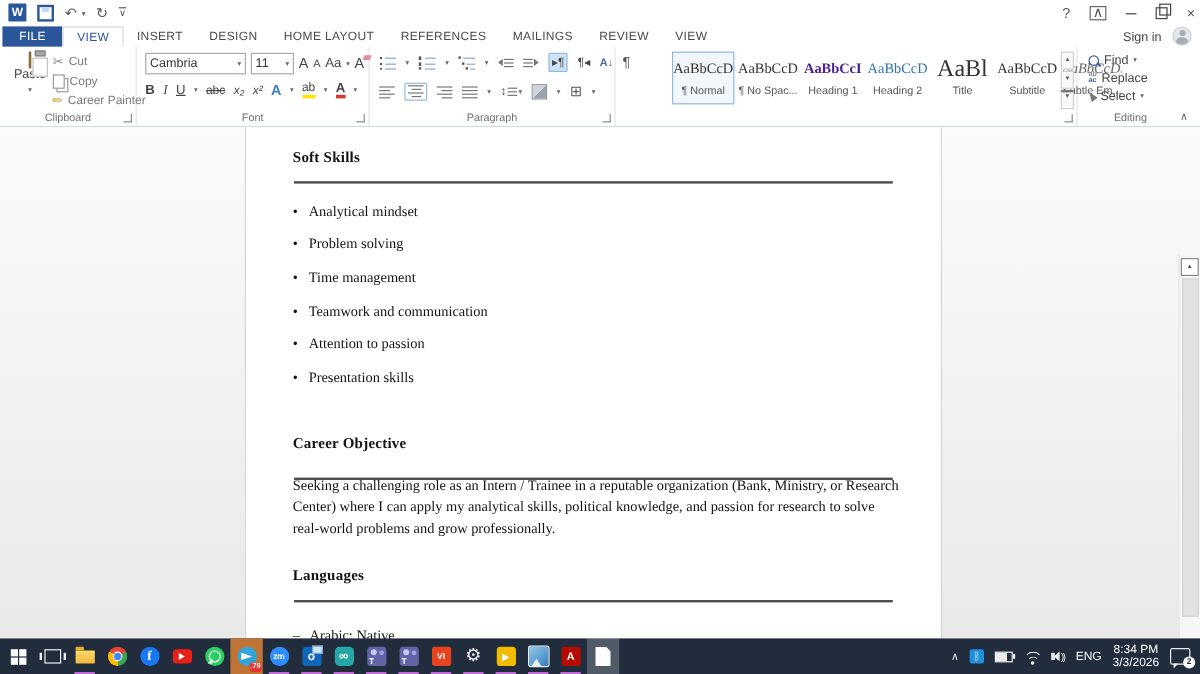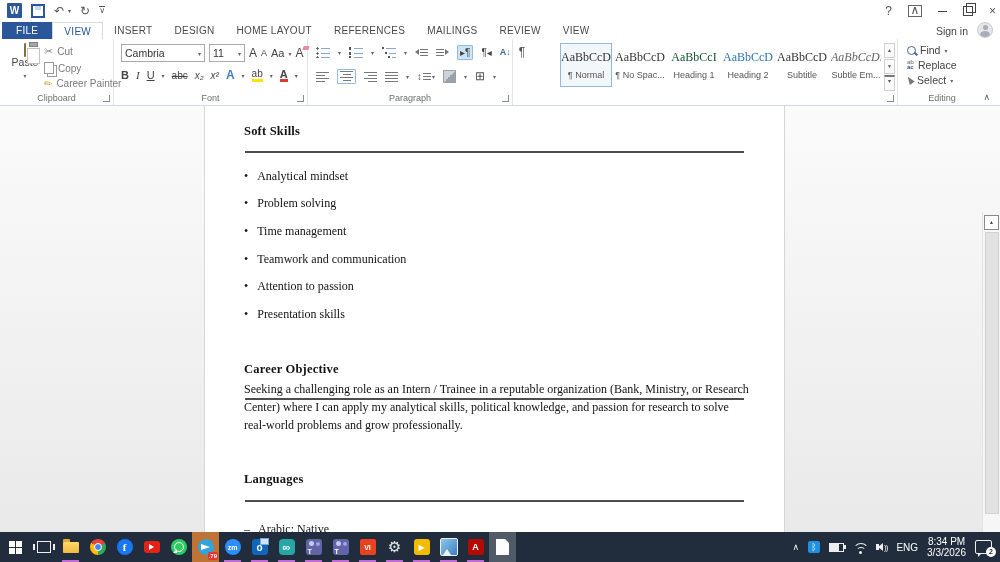--- a/index.html
+++ b/index.html
@@ -134,21 +134,21 @@
   .shadeic{width:11px;height:11px;background:linear-gradient(135deg,#cfd4da 50%,#9aa2ab 50%);border:1px solid #98a0a8;}
   .bordic{font-size:12px;color:#555;}
 
   
   .g-styles{left:512px;width:385px;}
   .stylecards{position:absolute;left:4px;top:4px;display:flex;gap:2px;margin-left:44px;}
   .scard{width:50px;height:42px;border:1px solid transparent;text-align:center;overflow:hidden;}
   .scard.sel{border:1px solid #92b8e0;background:#f2f7fc;}
   .sprev{font-family:"Liberation Serif",serif;font-size:12px;color:#333;line-height:26px;height:26px;white-space:nowrap;}
   .sname{font-size:9px;color:#555;white-space:nowrap;}
-  .sprev.h1{font-weight:normal;color:#14532d;}
+  .sprev.h1{font-weight:bold;color:#4c1d95;}
   .sprev.h2{color:#2e74b5;}
   .sprev.title{font-size:20px;}
   .sprev.subtle{font-style:italic;color:#666;}
   .stylescroll{position:absolute;right:2px;top:4px;width:11px;display:flex;flex-direction:column;gap:1px;}
   .sscbtn{height:13px;border:1px solid #d0d0d0;background:#fafafa;font-size:5px;color:#555;text-align:center;line-height:12px;}
   .sscbtn.more{border-top:2px solid #777;font-size:6px;line-height:9px;}
 
   
   .g-edit{left:897px;width:90px;border-right:none;}
   .edrows{position:absolute;left:10px;top:5px;display:flex;flex-direction:column;gap:3px;}
@@ -405,20 +405,24 @@
         </div>
         <div class="scard">
           <div class="sprev h1">AaBbCcI</div>
           <div class="sname">Heading 1</div>
         </div>
         <div class="scard">
           <div class="sprev h2">AaBbCcD</div>
           <div class="sname">Heading 2</div>
         </div>
         <div class="scard">
+          <div class="sprev title">AaBl</div>
+          <div class="sname">Title</div>
+        </div>
+        <div class="scard">
           <div class="sprev">AaBbCcD</div>
           <div class="sname">Subtitle</div>
         </div>
         <div class="scard">
           <div class="sprev subtle">AaBbCcDi</div>
           <div class="sname">Subtle Em...</div>
         </div>
       </div>
       <div class="stylescroll">
         <div class="sscbtn">▲</div>
@@ -462,21 +466,21 @@
 
         <div class="bitem" style="top:63px"><span class="b">•</span><span>Analytical mindset</span></div>
         <div class="bitem" style="top:90px"><span class="b">•</span><span>Problem solving</span></div>
         <div class="bitem" style="top:118px"><span class="b">•</span><span>Time management</span></div>
         <div class="bitem" style="top:146px"><span class="b">•</span><span>Teamwork and communication</span></div>
         <div class="bitem" style="top:173px"><span class="b">•</span><span>Attention to passion</span></div>
         <div class="bitem" style="top:201px"><span class="b">•</span><span>Presentation skills</span></div>
 
         <div class="dhead" style="top:256px">Career Objective</div>
         <div class="drule" style="top:292px"></div>
-        <p class="dpara" style="top:274px">Seeking a challenging role as an Intern / Trainee in a reputable organization (Bank, Ministry, or Research Center) where I can apply my analytical skills, political knowledge, and passion for research to solve real-world problems and grow professionally.</p>
+        <p class="dpara" style="top:289px">Seeking a challenging role as an Intern / Trainee in a reputable organization (Bank, Ministry, or Research Center) where I can apply my analytical skills, political knowledge, and passion for research to solve real-world problems and grow professionally.</p>
 
         <div class="dhead" style="top:366px">Languages</div>
         <div class="drule" style="top:394px"></div>
         <div class="ditem" style="top:416px"><span class="d">–</span><span>Arabic: Native</span></div>
       </div>
     </div>
     <div class="vscroll">
       <div class="varrow">▲</div>
       <div class="vthumb"></div>
     </div>

